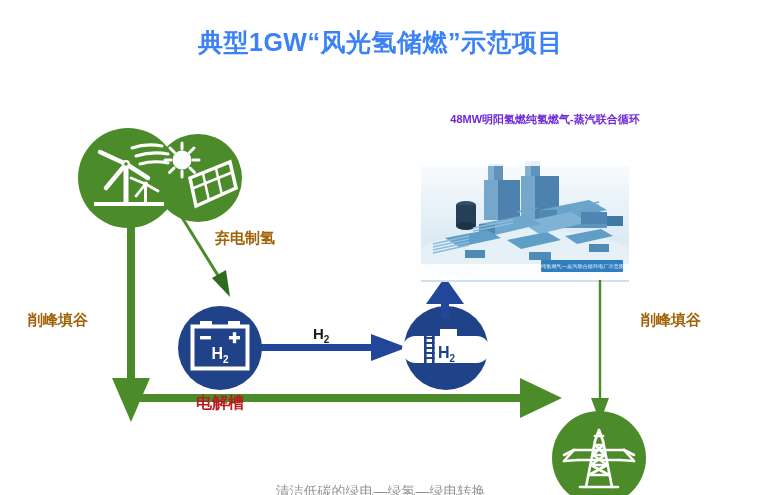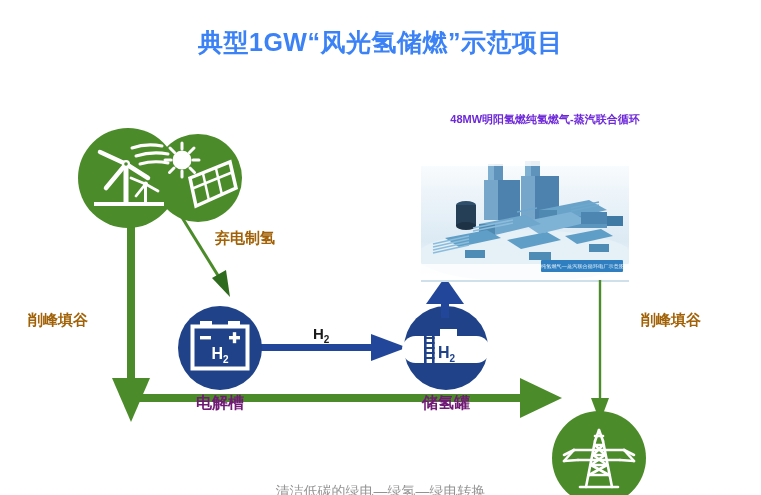--- a/index.html
+++ b/index.html
@@ -41,21 +41,21 @@
     font-size: 11px;
     font-weight: bold;
     color: #6d28d9;
     white-space: nowrap;
   }
 
   
   .node-label {
     font-size: 16px;
     font-weight: bold;
-    color: #701a75;
+    color: #b91c1c;
     text-align: center;
     white-space: nowrap;
   }
   .edge-label {
     font-size: 15px;
     font-weight: bold;
     color: #a16207;
     white-space: nowrap;
   }
   .h2-label {
@@ -248,21 +248,20 @@
           <rect x="24" y="29" width="10.6" height="2"></rect>
         </g>
       </g>
     </svg>
 
     <div class="abs" style="left:34px; top:38px; width:50px; text-align:left; color:#1f4289; font-size:16px; font-weight:bold;">
       <span>H</span><sub style="font-size:10px;">2</sub>
     </div>
   </div>
 
-  <div class="abs node-label" style="left:386px; top:393px; width:120px;">储氢罐</div>
 
   <svg class="abs" style="left:414px; top:278px; width:64px; height:40px;">
     <rect x="27" y="12" width="8" height="28" fill="#22479a"></rect>
     <polygon points="31,-1 12,26 50,26" fill="#22479a"></polygon>
   </svg>
 
   <div class="abs" id="plant-photo">
     <svg style="width:208px; height:128px;" viewBox="0 0 208 128">
 
       <ellipse cx="104" cy="104" rx="108" ry="26" fill="#e5f0f7"></ellipse>

